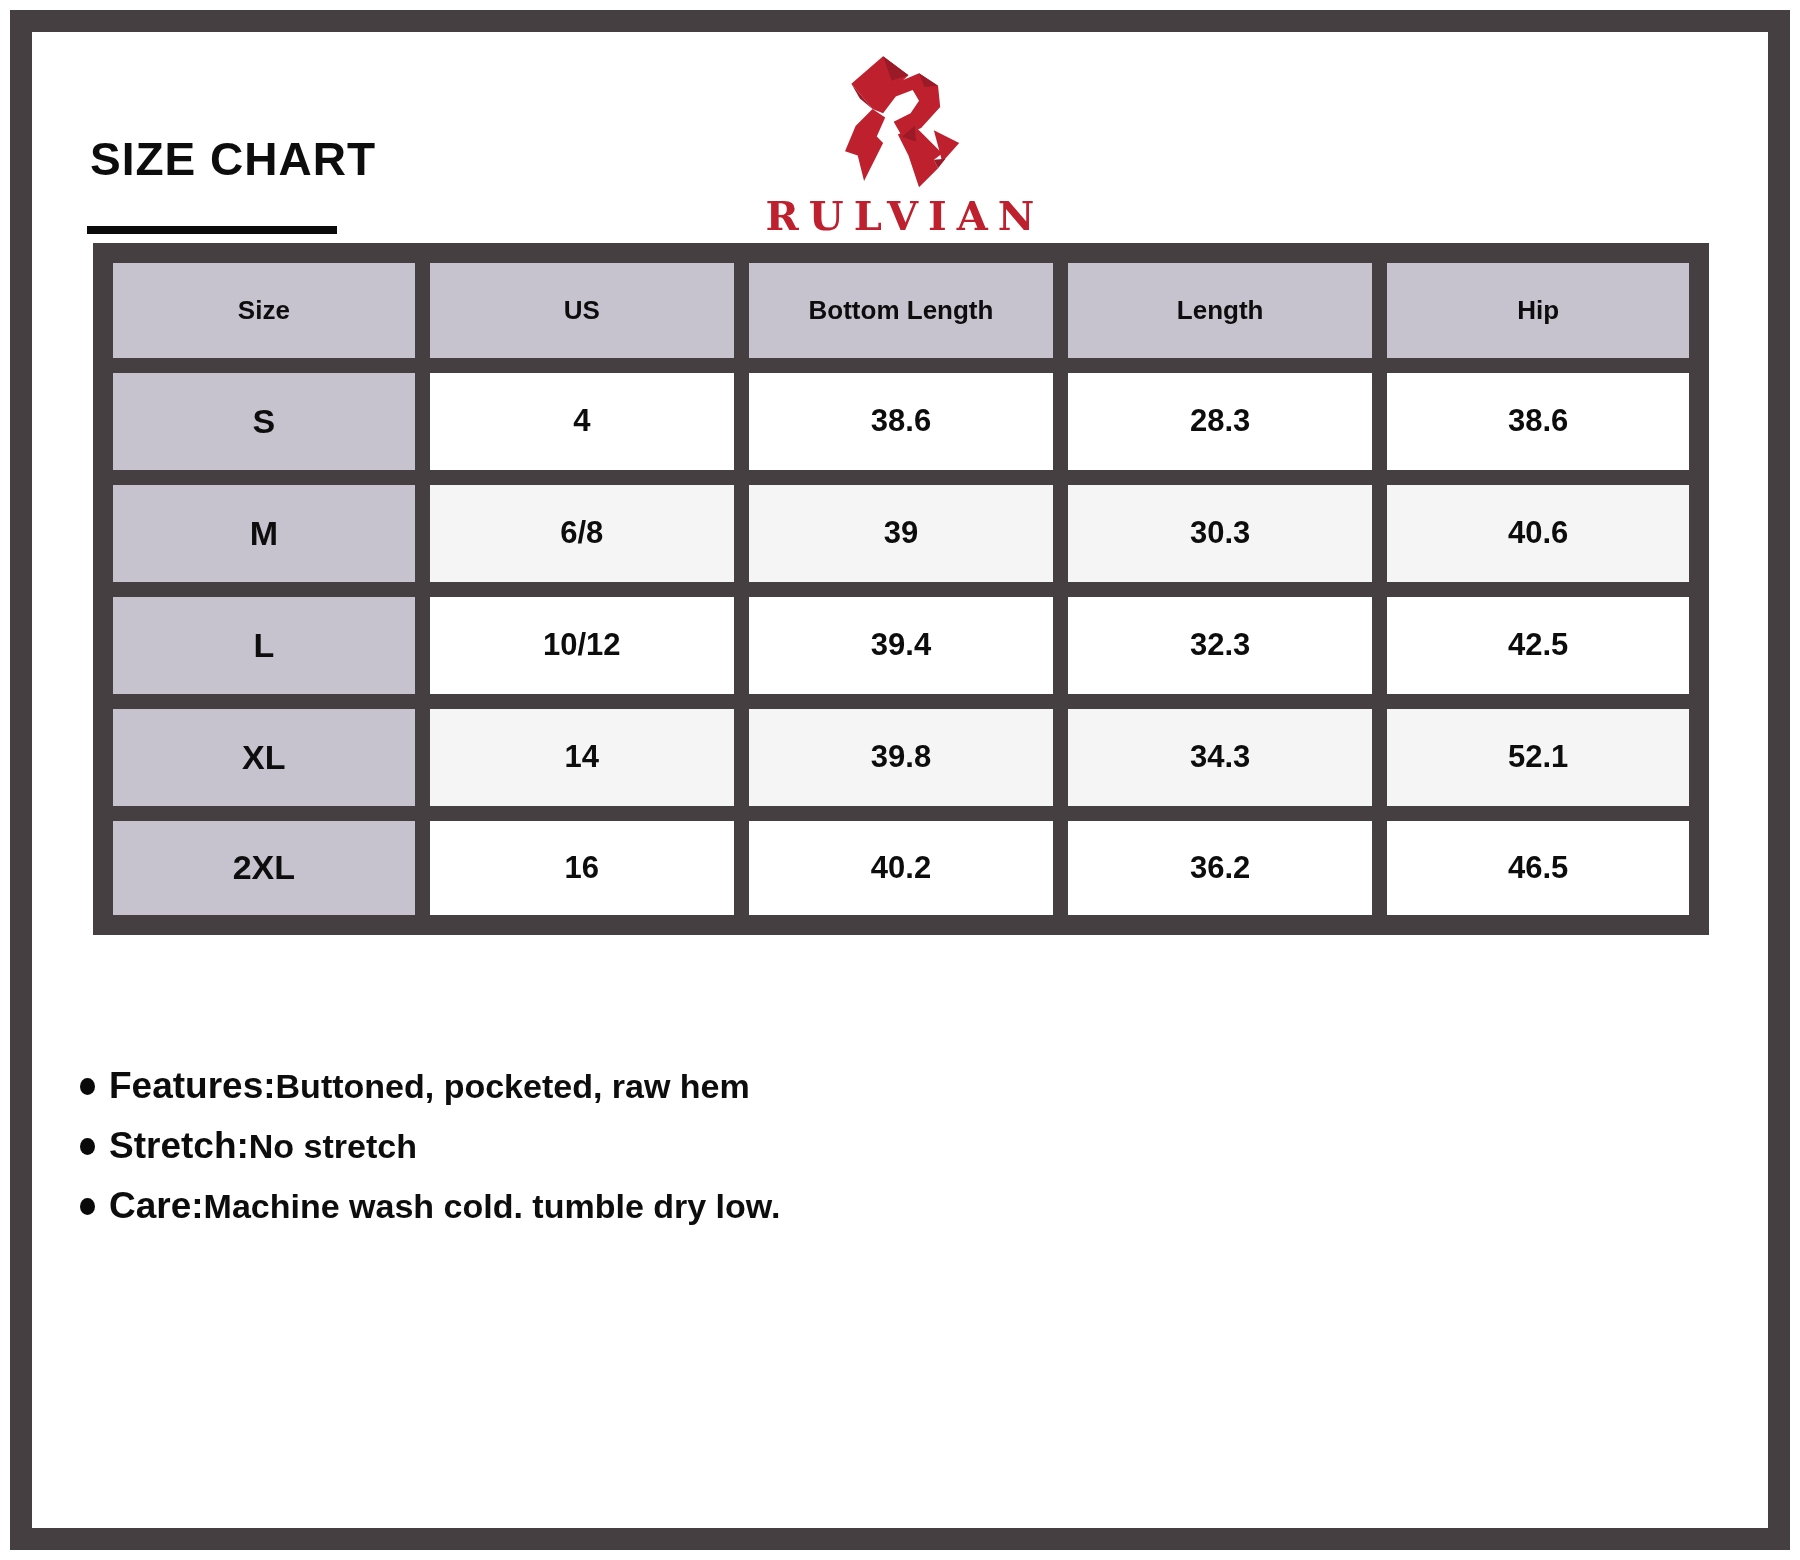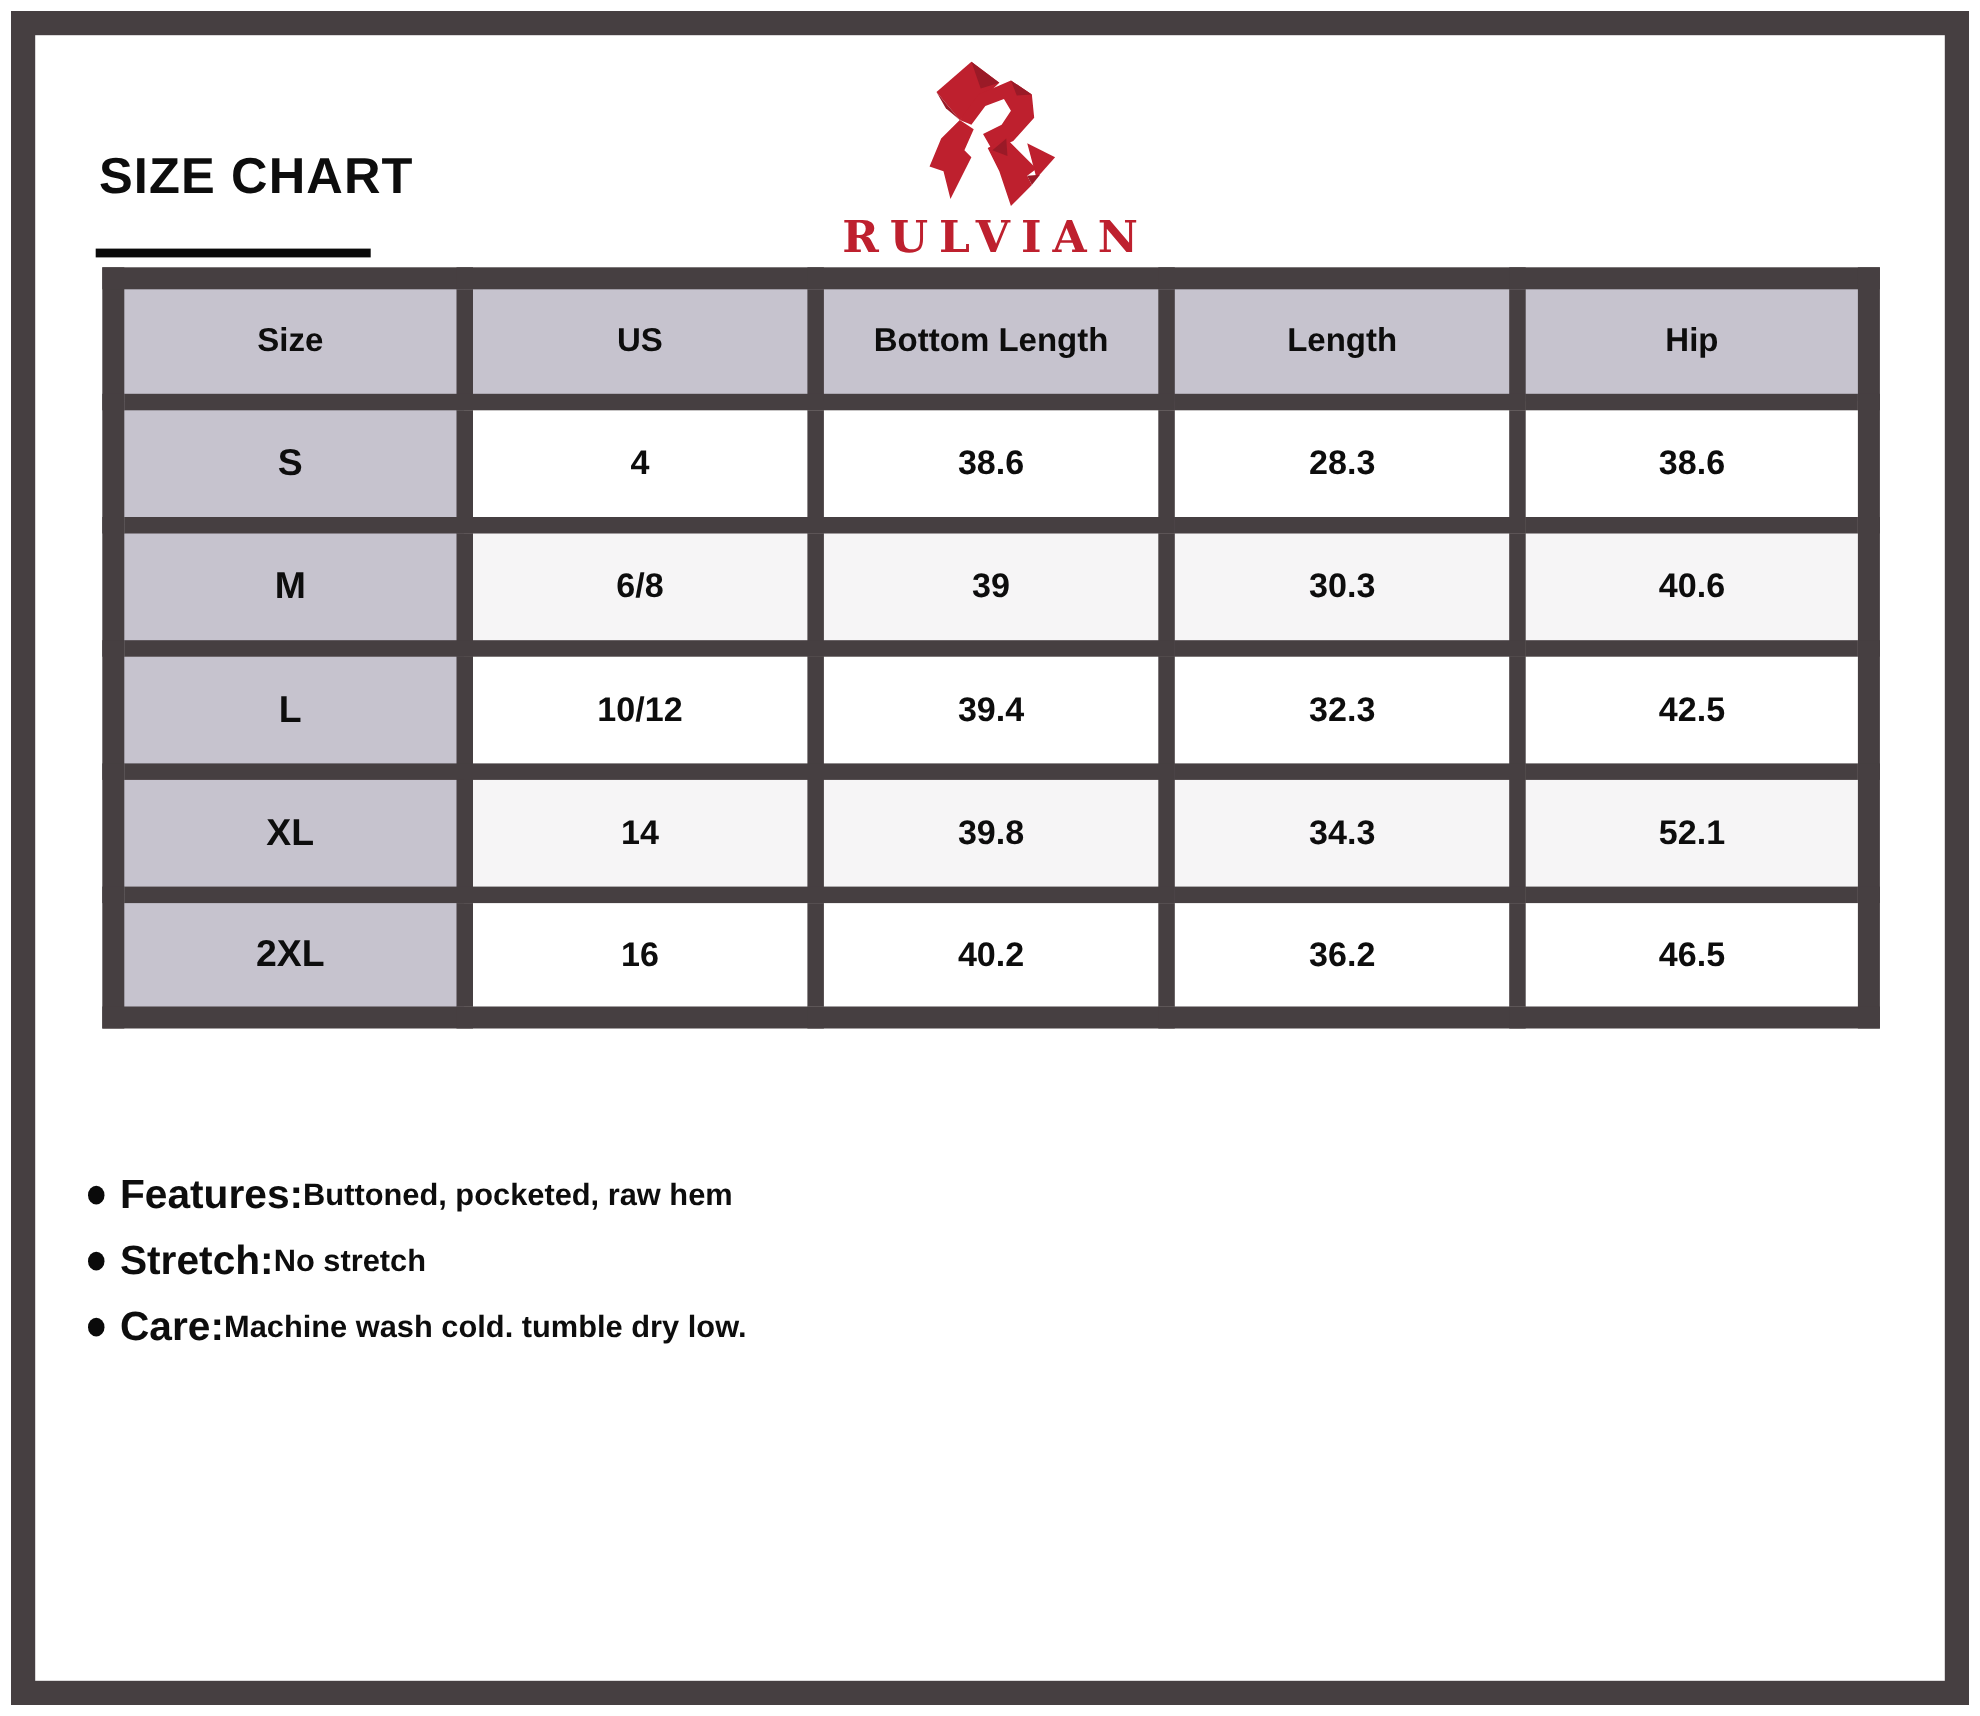--- a/index.html
+++ b/index.html
@@ -41,38 +41,38 @@
     position:absolute;left:93px;top:243px;width:1616px;
     border-collapse:collapse;table-layout:fixed;
     border:20px solid var(--border);
   }
   .size-table th,.size-table td{
     border:15px solid var(--border);
     text-align:center;vertical-align:middle;
     height:112px;font-weight:bold;background:#ffffff;
   }
   .size-table thead th{
-    background:var(--header-bg);font-size:30px;
+    background:var(--header-bg);font-size:26px;
   }
   .size-table td{font-size:31px;}
   .size-table .size-col{background:var(--header-bg);font-size:34px;}
   .size-table tr.alt td{background:var(--alt-bg);}
   .size-table tr.alt td.size-col{background:var(--header-bg);}
   .details{
     position:absolute;left:80px;top:1056px;
   }
   .detail-item{
     display:flex;align-items:center;height:60px;
   }
   .bullet{
     width:15px;height:17px;border-radius:50%;background:#0a0a0a;
     margin-right:14px;flex:0 0 auto;
   }
   .detail-label{font-size:37px;font-weight:bold;margin-right:0;white-space:nowrap;}
-  .detail-value{font-size:28px;font-weight:bold;white-space:nowrap;}
+  .detail-value{font-size:34px;font-weight:bold;white-space:nowrap;}
 </style>
 </head>
 <body>
 
 <div class="frame"></div>
 
 <h1 class="page-title">SIZE CHART</h1>
 <div class="title-underline"></div>
 
 <svg class="logo" viewBox="0 0 120 140" xmlns="http://www.w3.org/2000/svg" aria-hidden="true">

